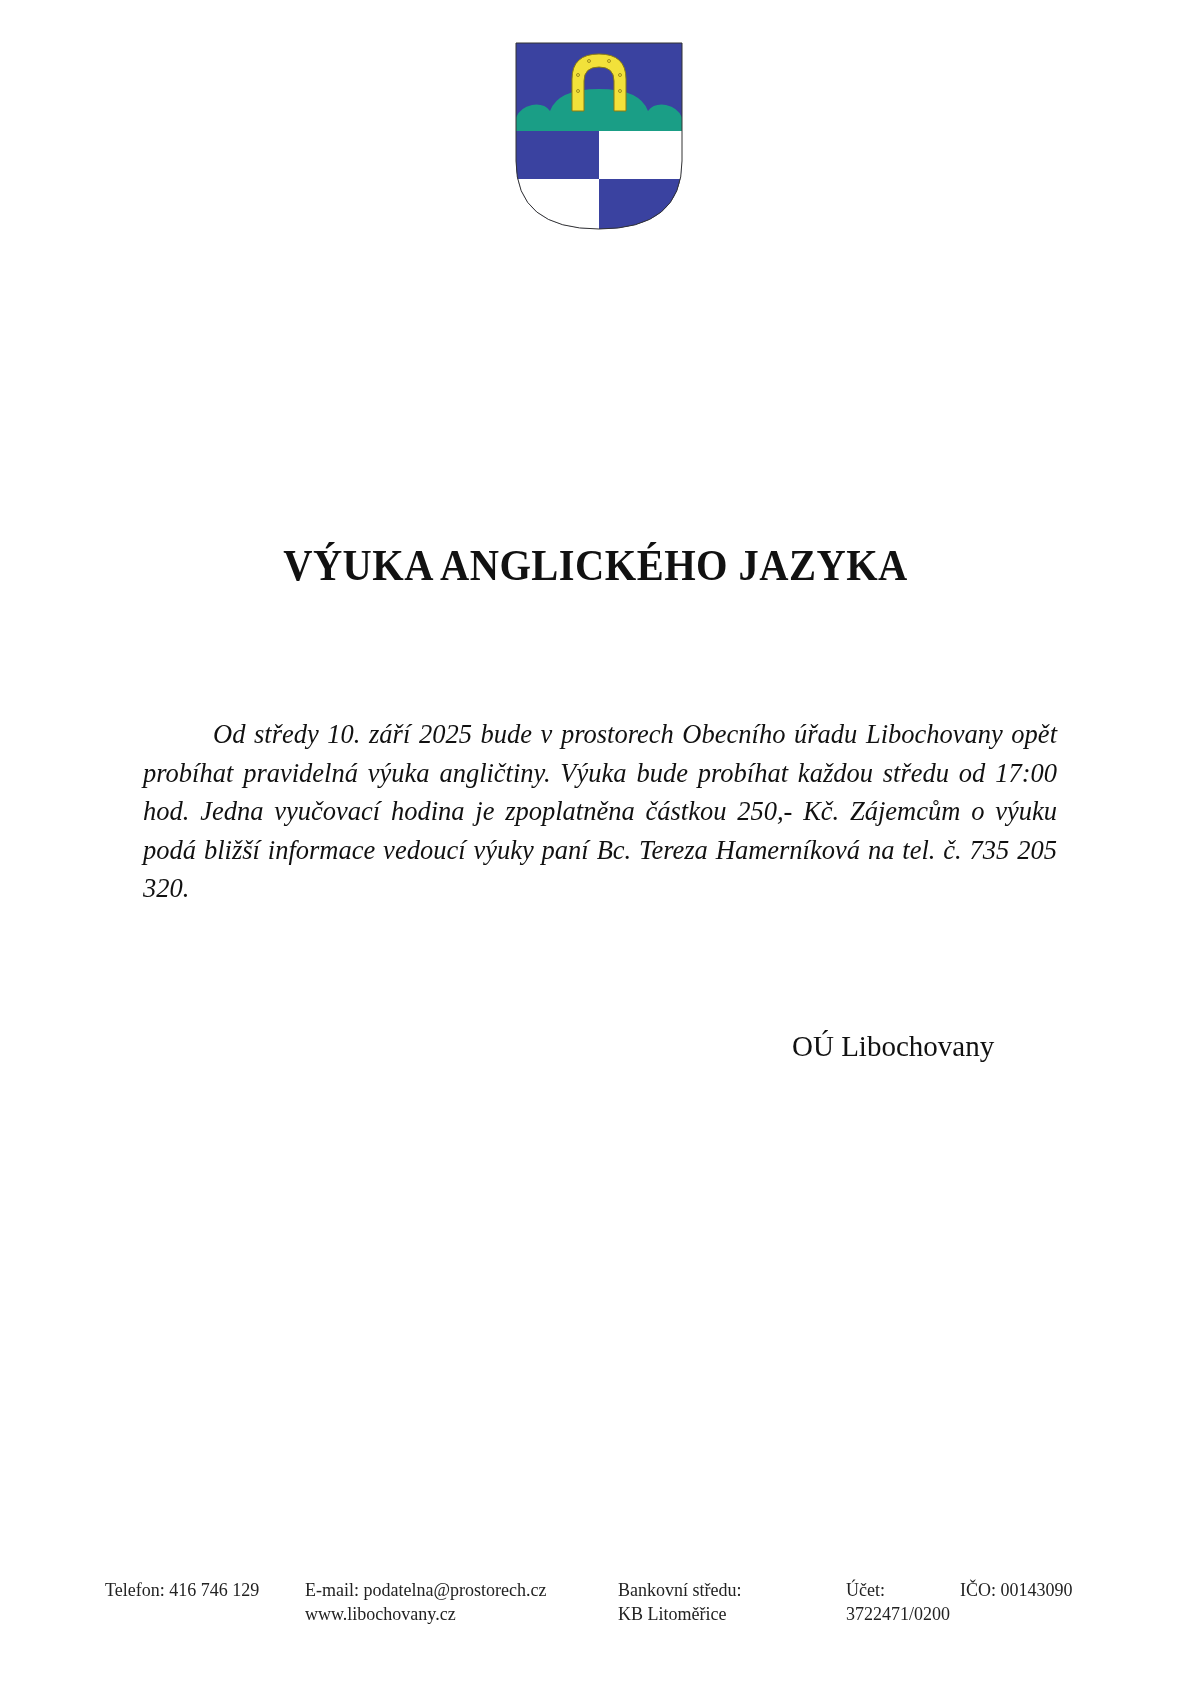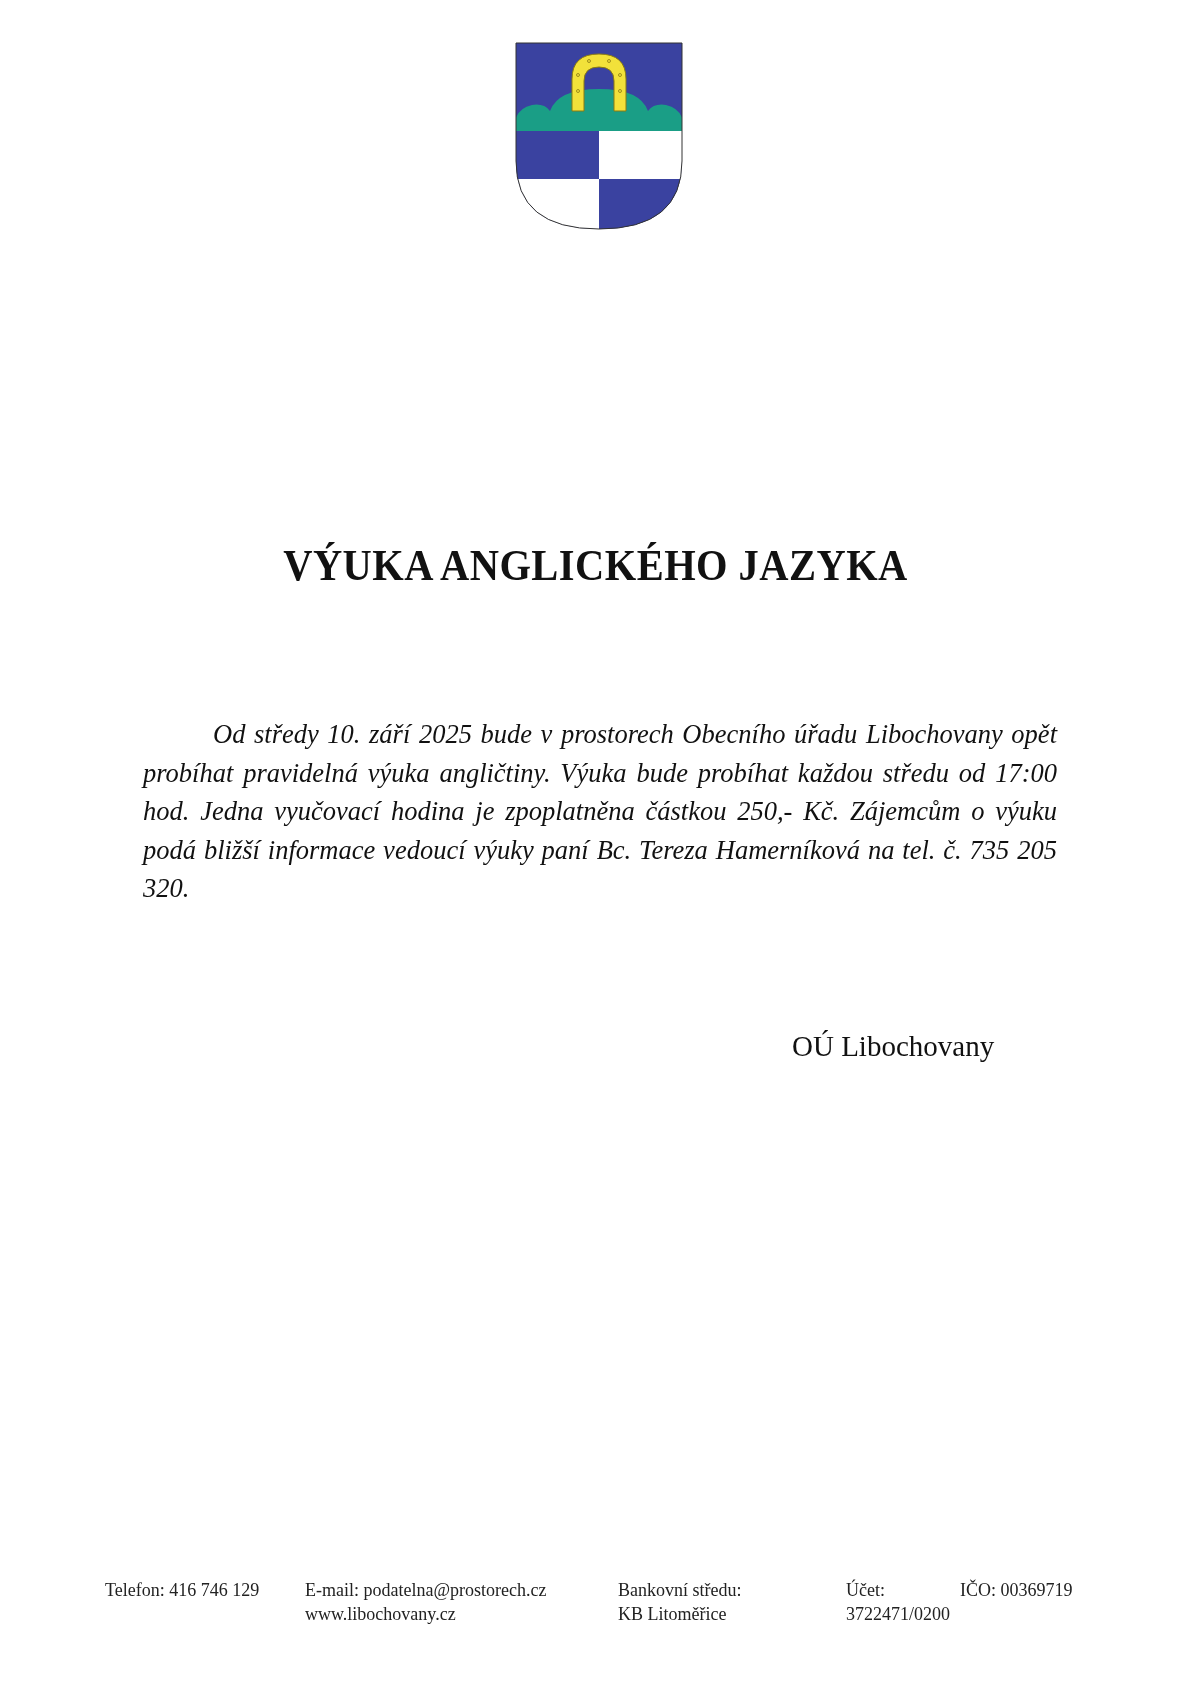--- a/index.html
+++ b/index.html
@@ -118,15 +118,15 @@
   </div>
   <div class="col" style="left:618px;">
     <div>Bankovní středu:</div>
     <div>KB Litoměřice</div>
   </div>
   <div class="col" style="left:805px;margin-left:41px;">
     <div>Účet:</div>
     <div>3722471/0200</div>
   </div>
   <div class="col" style="left:960px;">
-    <div>IČO: 00369719</div>
+    <div>IČO: 00143090</div>
   </div>
 </div>
 
 </body></html>

